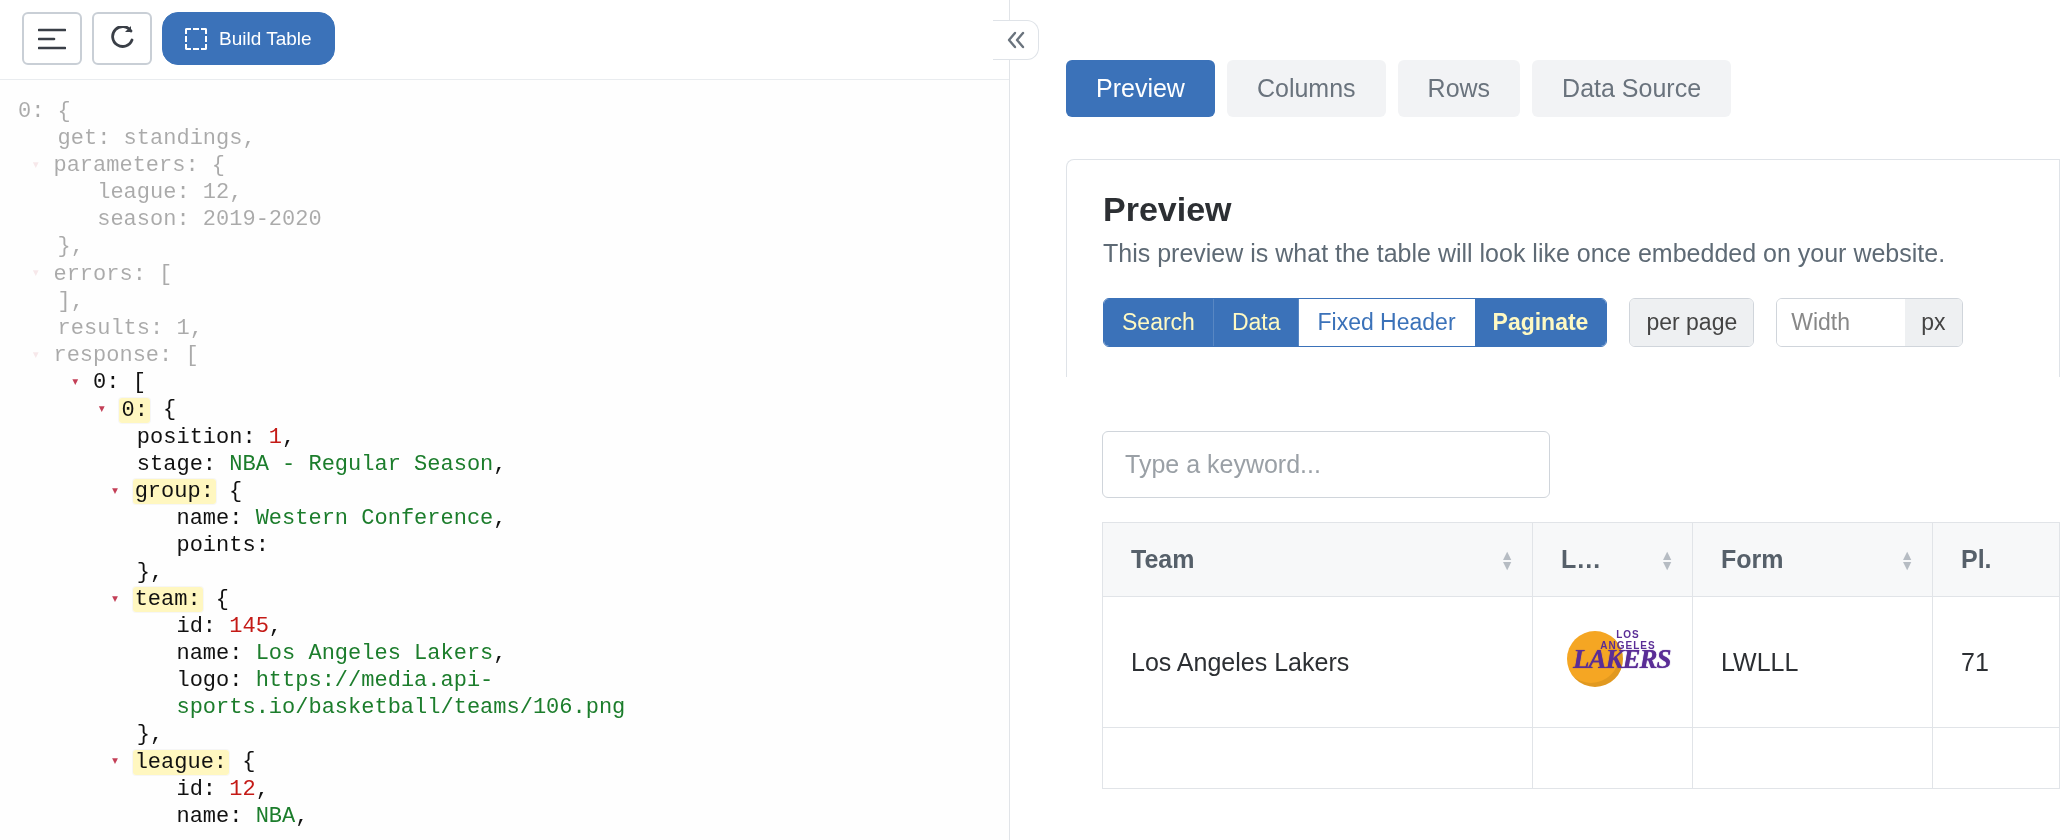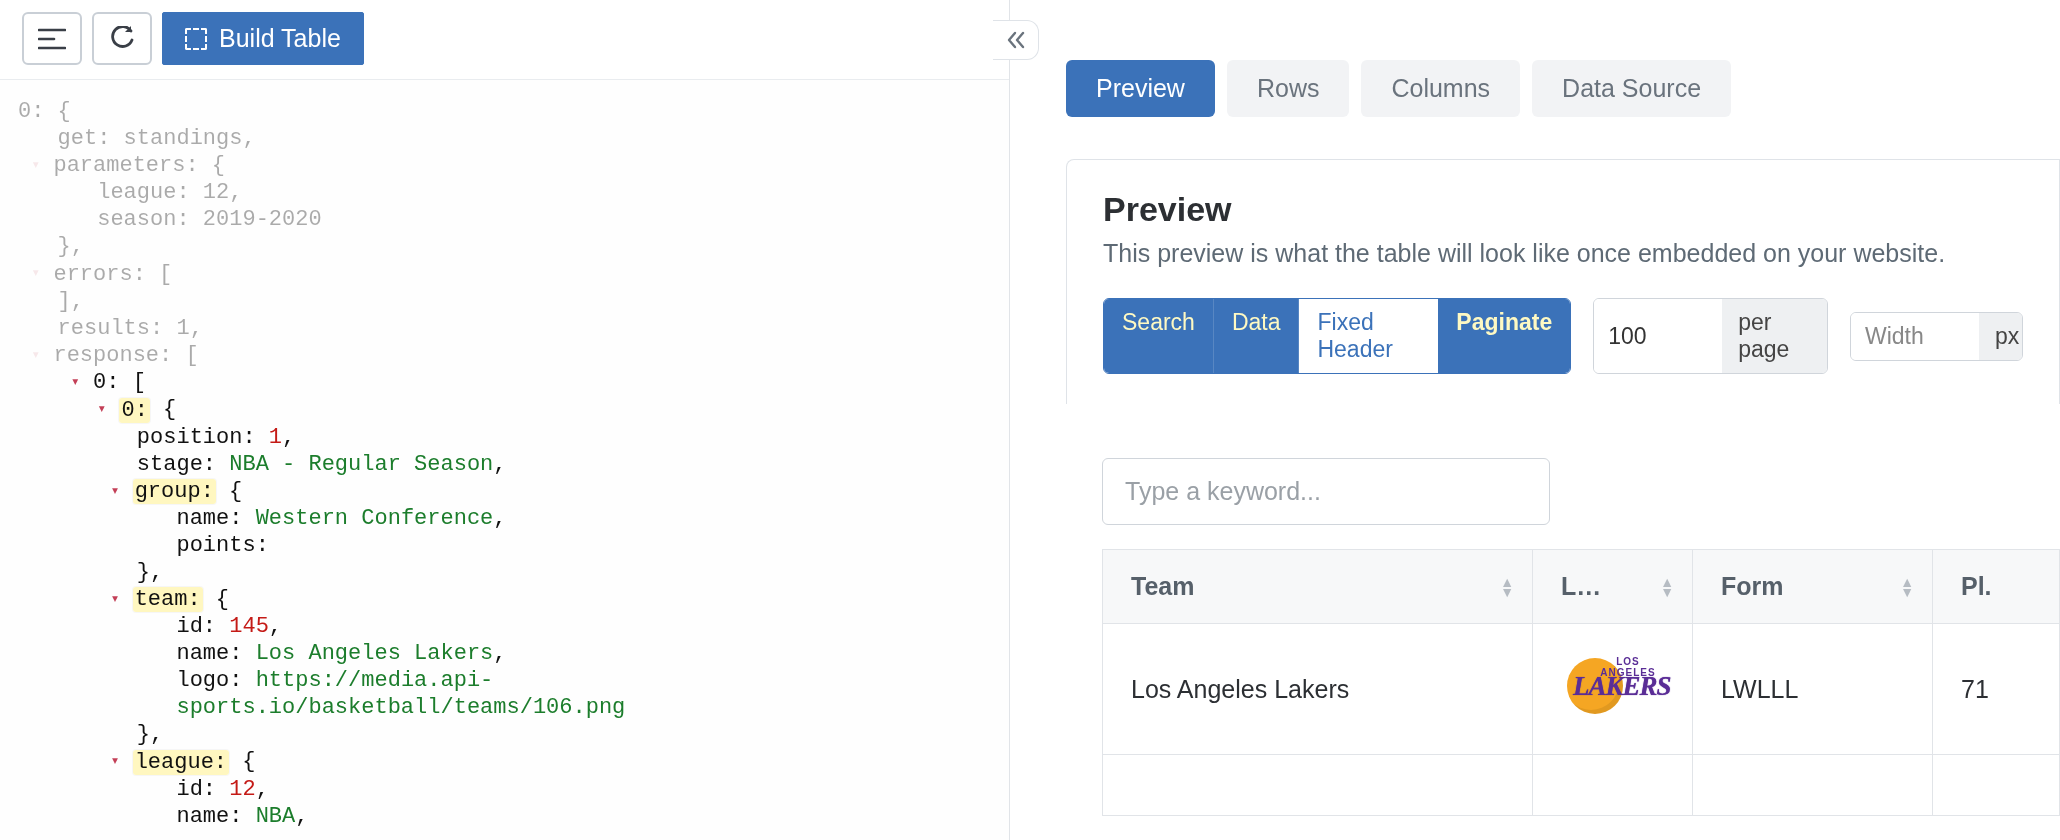--- a/index.html
+++ b/index.html
@@ -46,23 +46,23 @@
     display: flex;
     align-items: center;
     justify-content: center;
     color: #3a3f47;
   }
   .build-btn {
     height: 53px;
     padding: 0 22px;
     background: #3b72b9;
     border: 1px solid #3b72b9;
-    border-radius: 2px;
+    border-radius: 16px;
     color: #fff;
-    font-size: 25px;
+    font-size: 19px;
     display: flex;
     align-items: center;
     gap: 12px;
   }
   .build-btn .bicon {
     width: 22px; height: 22px;
     border: 2px dashed #fff;
     border-radius: 2px;
     position: relative;
   }
@@ -370,39 +370,38 @@
       <svg width="20" height="18" viewBox="0 0 20 18" fill="none" stroke="#6a737d" stroke-width="2.4" stroke-linecap="round" stroke-linejoin="round">
         <polyline points="9,2 3,9 9,16"></polyline>
         <polyline points="17,2 11,9 17,16"></polyline>
       </svg>
     </div>
   </div>
 
   <div class="right-pane">
     <div class="tabs">
       <div class="tab active"><span>Preview</span></div>
+      <div class="tab"><span>Columns</span></div>
       <div class="tab"><span>Rows</span></div>
-      <div class="tab"><span>Columns</span></div>
       <div class="tab"><span>Data Source</span></div>
     </div>
 
     <div class="preview-card">
       <div class="preview-title">Preview</div>
       <div class="preview-desc">This preview is what the table will look like once embedded on your website.</div>
 
       <div class="controls-row">
         <div class="toggle-group">
           <div class="toggle-seg"><span>Search</span></div>
           <div class="toggle-seg"><span>Data</span></div>
           <div class="toggle-seg off"><span>Fixed Header</span></div>
           <div class="toggle-seg"><span>Paginate</span></div>
         </div>
 
         <div class="input-group">
-          <input type="text" value="100" style="">
           <div class="addon">per page</div>
         </div>
 
         <div class="input-group">
           <input type="text" placeholder="Width" style="">
           <div class="addon">px</div>
         </div>
       </div>
     </div>
 

